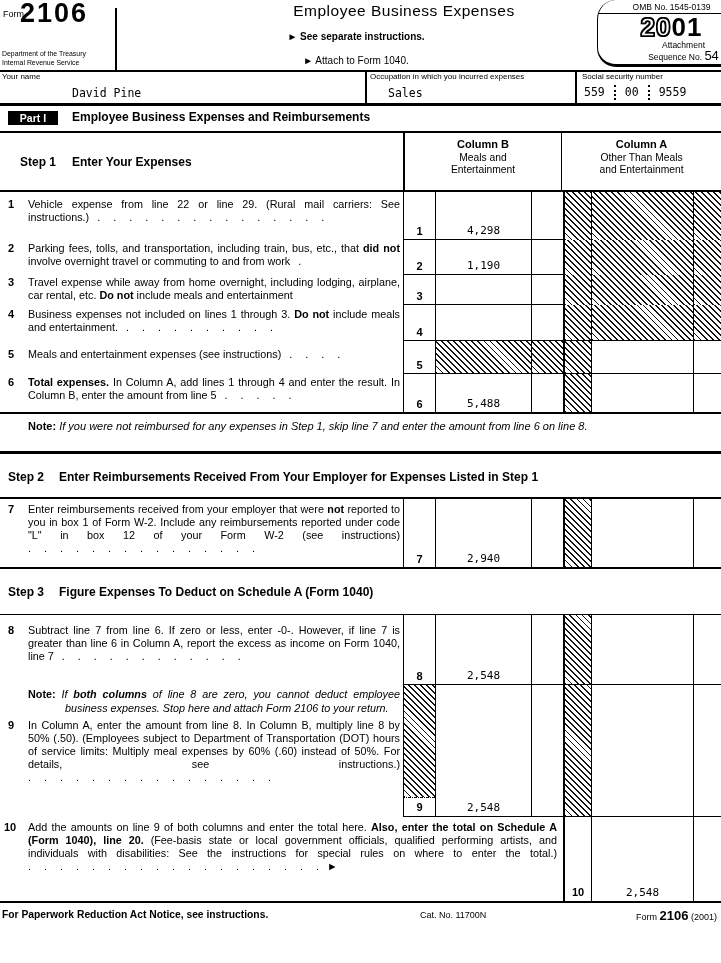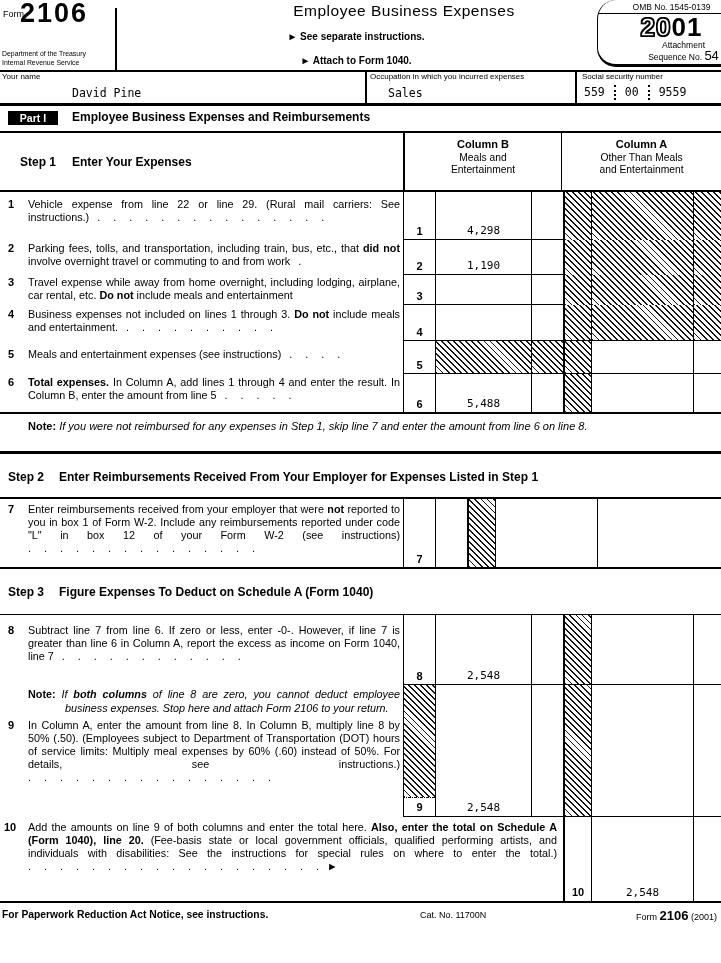--- a/index.html
+++ b/index.html
@@ -10,21 +10,21 @@
   .vl { position:absolute; width:1.5px; background:#000; }
   .mono { font-family:"DejaVu Sans Mono","Liberation Mono",monospace; }
   .hx { background-image:repeating-linear-gradient(45deg,#141414 0,#141414 1.3px,#fff 1.3px,#fff 4.3px); }
 
   
   .form-word { position:absolute; left:3px; top:9px; font-size:9px; }
   .form-num  { position:absolute; left:20px; top:-2px; font-size:27px; font-weight:bold; letter-spacing:2px; }
   .dept      { position:absolute; left:2px; top:50px; font-size:6.9px; line-height:8.5px; }
   .hdr-title { position:absolute; left:115px; top:2px; width:482px; text-align:center; font-size:15.5px; font-weight:normal; letter-spacing:.5px;margin-left:48px; }
   .hdr-sub1  { position:absolute; left:115px; top:31px; width:482px; text-align:center; font-size:10px; font-weight:bold; }
-  .hdr-sub2  { position:absolute; left:115px; top:55px; width:482px; text-align:center; font-size:10px; font-weight:bold; }
+  .hdr-sub2  { position:absolute; left:115px; top:55px; width:482px; text-align:center; font-size:10px; font-weight:normal; }
   .omb-box   { position:absolute; left:597px; top:0; width:148px; height:67px; border-left:1.5px solid #000; border-bottom:3.5px solid #000; box-sizing:border-box;border-radius:19px; }
   .omb-lab   { font-size:8.5px; text-align:center; padding:2px 0 1px 0; border-bottom:1px solid #000; }
   .year      { text-align:center; font-size:26px; line-height:27px; font-weight:bold; letter-spacing:1px; }
   .yr-out    { color:#fff; -webkit-text-stroke:1.3px #000; text-shadow:-1px -1px 0 #000,1px -1px 0 #000,-1px 1px 0 #000,1px 1px 0 #000; }
   .attseq    { padding-left:24px; font-size:8.5px; line-height:9.5px;text-align:center; }
   .seqnum    { font-size:13px; font-weight:normal; }
 
   
   .flab { position:absolute; font-size:8px; }
   .fval { position:absolute; font-size:11.5px; }
@@ -237,20 +237,21 @@
 
   <div class="tbl" style="top:497px; border-top:2px solid #000; border-bottom:2.5px solid #000;">
     <div class="trow" style="height:68px;">
       <div class="c-text" style="padding-top:4px;">
         <span class="gnum" style="top:4px;">7</span>
         <span>Enter reimbursements received from your employer that were </span><b>not</b><span> reported to you in box 1 of Form W-2. Include any reimbursements reported under code "L" in box 12 of your Form W-2 (see instructions)</span><span class="dots"> . . . . . . . . . . . . . . .</span>
       </div>
       <div class="c-num">
           <span>7</span>
         </div>
+      <div class="c-amta amt">2,940</div>
       <div class="c-ca"></div>
       <div class="c-sep hx"></div>
       <div class="c-amtb"></div>
       <div class="c-cb"></div>
     </div>
   </div>
 
   <div class="banner" style="top:585px;">
     <span>Step 3</span>
     <span>Figure Expenses To Deduct on Schedule A (Form 1040)</span>

